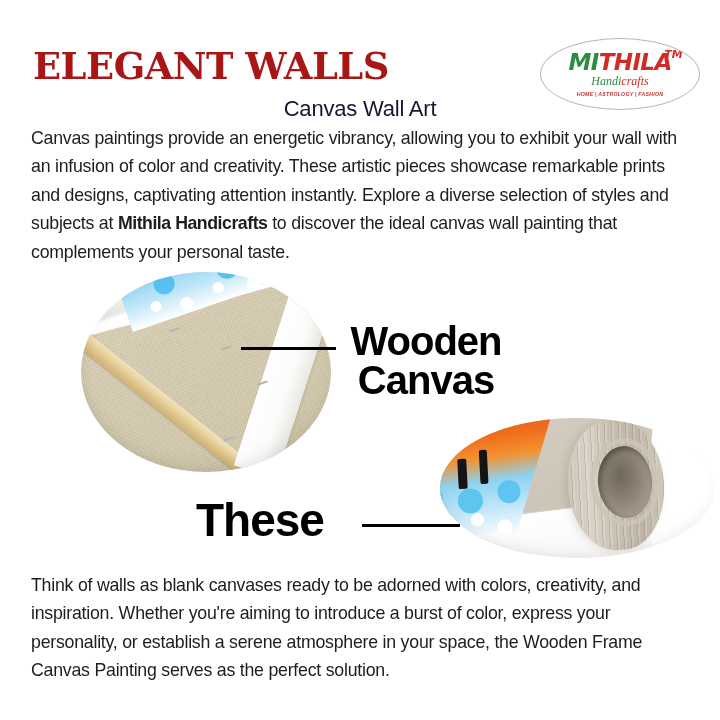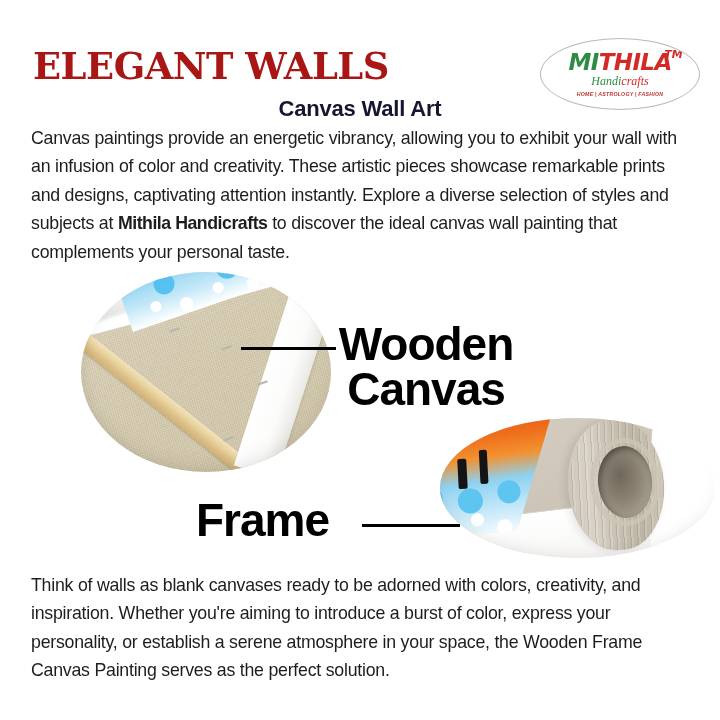--- a/index.html
+++ b/index.html
@@ -93,21 +93,21 @@
   }
 
   
   .subtitle {
     position: absolute;
     left: 0;
     top: 96px;
     width: 720px;
     text-align: center;
     font-family: "Liberation Sans", sans-serif;
-    font-weight: 700;
+    font-weight: 400;
     font-size: 22px;
     color: #161630;
     letter-spacing: -0.2px;
   }
 
   
   .para {
     position: absolute;
     font-family: "Liberation Sans", sans-serif;
     font-size: 18.4px;
@@ -351,21 +351,21 @@
     font-family: "Liberation Sans", sans-serif;
     font-weight: 700;
     color: #000000;
     letter-spacing: -1px;
     line-height: 0.97;
     z-index: 12;
   }
   #label-wooden-frame {
     left: 330px;
     top: 322px;
-    font-size: 46px;
+    font-size: 40px;
     text-align: center;
     width: 192px;
   }
   #label-canvas {
     left: 196px;
     top: 498px;
     font-size: 46px;
   }
   .leader {
     position: absolute;
@@ -436,17 +436,17 @@
       <div class="dark2" style="left:28px;top:30px;width:7px;height:24px;"></div>
     </div>
     <div class="rollbody"></div>
     <div class="rolllayers"></div>
     <div class="rollhole-rim"></div>
     <div class="rollhole"></div>
     <div class="shadowring"></div>
   </div>
 
   <div class="leader" id="leader-canvas"></div>
-  <div class="callout" id="label-canvas">Frame</div>
+  <div class="callout" id="label-canvas">These</div>
 
   <div class="para" id="para-bottom">Think of walls as blank canvases ready to be adorned with colors, creativity, and inspiration. Whether you're aiming to introduce a burst of color, express your personality, or establish a serene atmosphere in your space, the Wooden Frame Canvas Painting serves as the perfect solution.</div>
 
 </div>
 
 </body></html>

